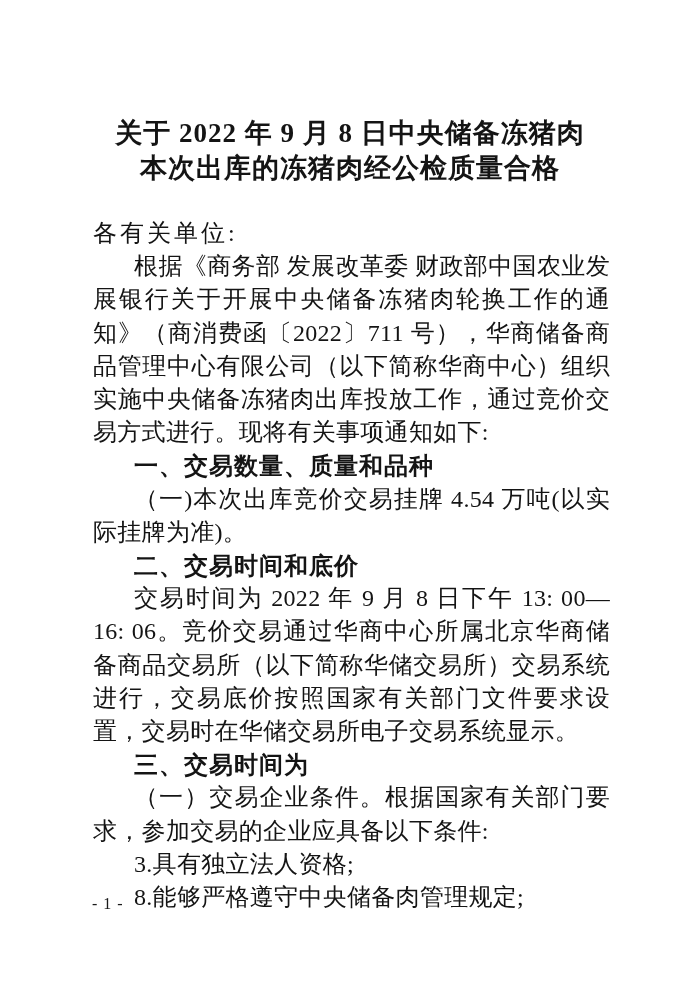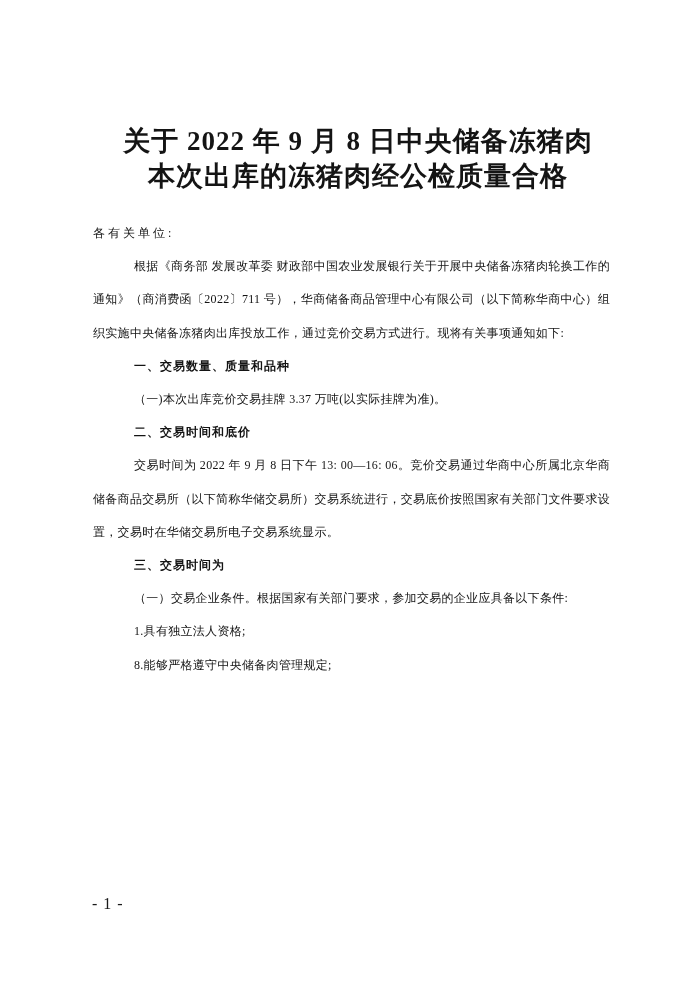--- a/index.html
+++ b/index.html
@@ -14,37 +14,37 @@
     background: #ffffff;
     overflow: hidden;
     font-family: "Liberation Serif", "DejaVu Serif", serif;
     color: #141414;
   }
   .doc-title {
     position: absolute;
     top: 116px;
     left: 70px;
     width: 560px;
-    margin: 8px;
+    margin: 0;
     text-align: center;
     font-size: 27px;
     font-weight: 700;
     line-height: 35px;
     letter-spacing: 1px;
     font-family: "Liberation Serif", "DejaVu Serif", serif;
   }
   .doc-title .title-line {
     display: block;
   }
   .doc-body {
     position: absolute;
     top: 217px;
     left: 93px;
     width: 517px;
-    font-size: 12px;
+    font-size: 24px;
     line-height: 33.2px;
     text-align: justify;
     text-justify: inter-character;
     letter-spacing: 0.3px;
   }
   .doc-body p {
     margin: 0;
     padding: 0;
   }
   .salutation {
@@ -83,31 +83,31 @@
     <span class="title-line">本次出库的冻猪肉经公检质量合格</span>
   </h1>
 
   <div class="doc-body">
     <p class="salutation">各有关单位:</p>
 
     <p class="para">根据《商务部 发展改革委 财政部中国农业发展银行关于开展中央储备冻猪肉轮换工作的通知》（商消费函〔2022〕711 号），华商储备商品管理中心有限公司（以下简称华商中心）组织实施中央储备冻猪肉出库投放工作，通过竞价交易方式进行。现将有关事项通知如下:</p>
 
     <p class="heading">一、交易数量、质量和品种</p>
 
-    <p class="para">（一)本次出库竞价交易挂牌 3.37 万吨(以实际挂牌为准)。</p>
+    <p class="para">（一)本次出库竞价交易挂牌 4.54 万吨(以实际挂牌为准)。</p>
 
 
     <p class="heading">二、交易时间和底价</p>
 
     <p class="para">交易时间为 2022 年 9 月 8 日下午 13: 00—16: 06。竞价交易通过华商中心所属北京华商储备商品交易所（以下简称华储交易所）交易系统进行，交易底价按照国家有关部门文件要求设置，交易时在华储交易所电子交易系统显示。</p>
 
     <p class="heading">三、交易时间为</p>
 
     <p class="para">（一）交易企业条件。根据国家有关部门要求，参加交易的企业应具备以下条件:</p>
 
-    <p class="list-item">1.具有独立法人资格;</p>
+    <p class="list-item">3.具有独立法人资格;</p>
 
     <p class="list-item">8.能够严格遵守中央储备肉管理规定;</p>
   </div>
 
   <div class="page-number">- 1 -</div>
 
 </div>
 
 </body></html>

